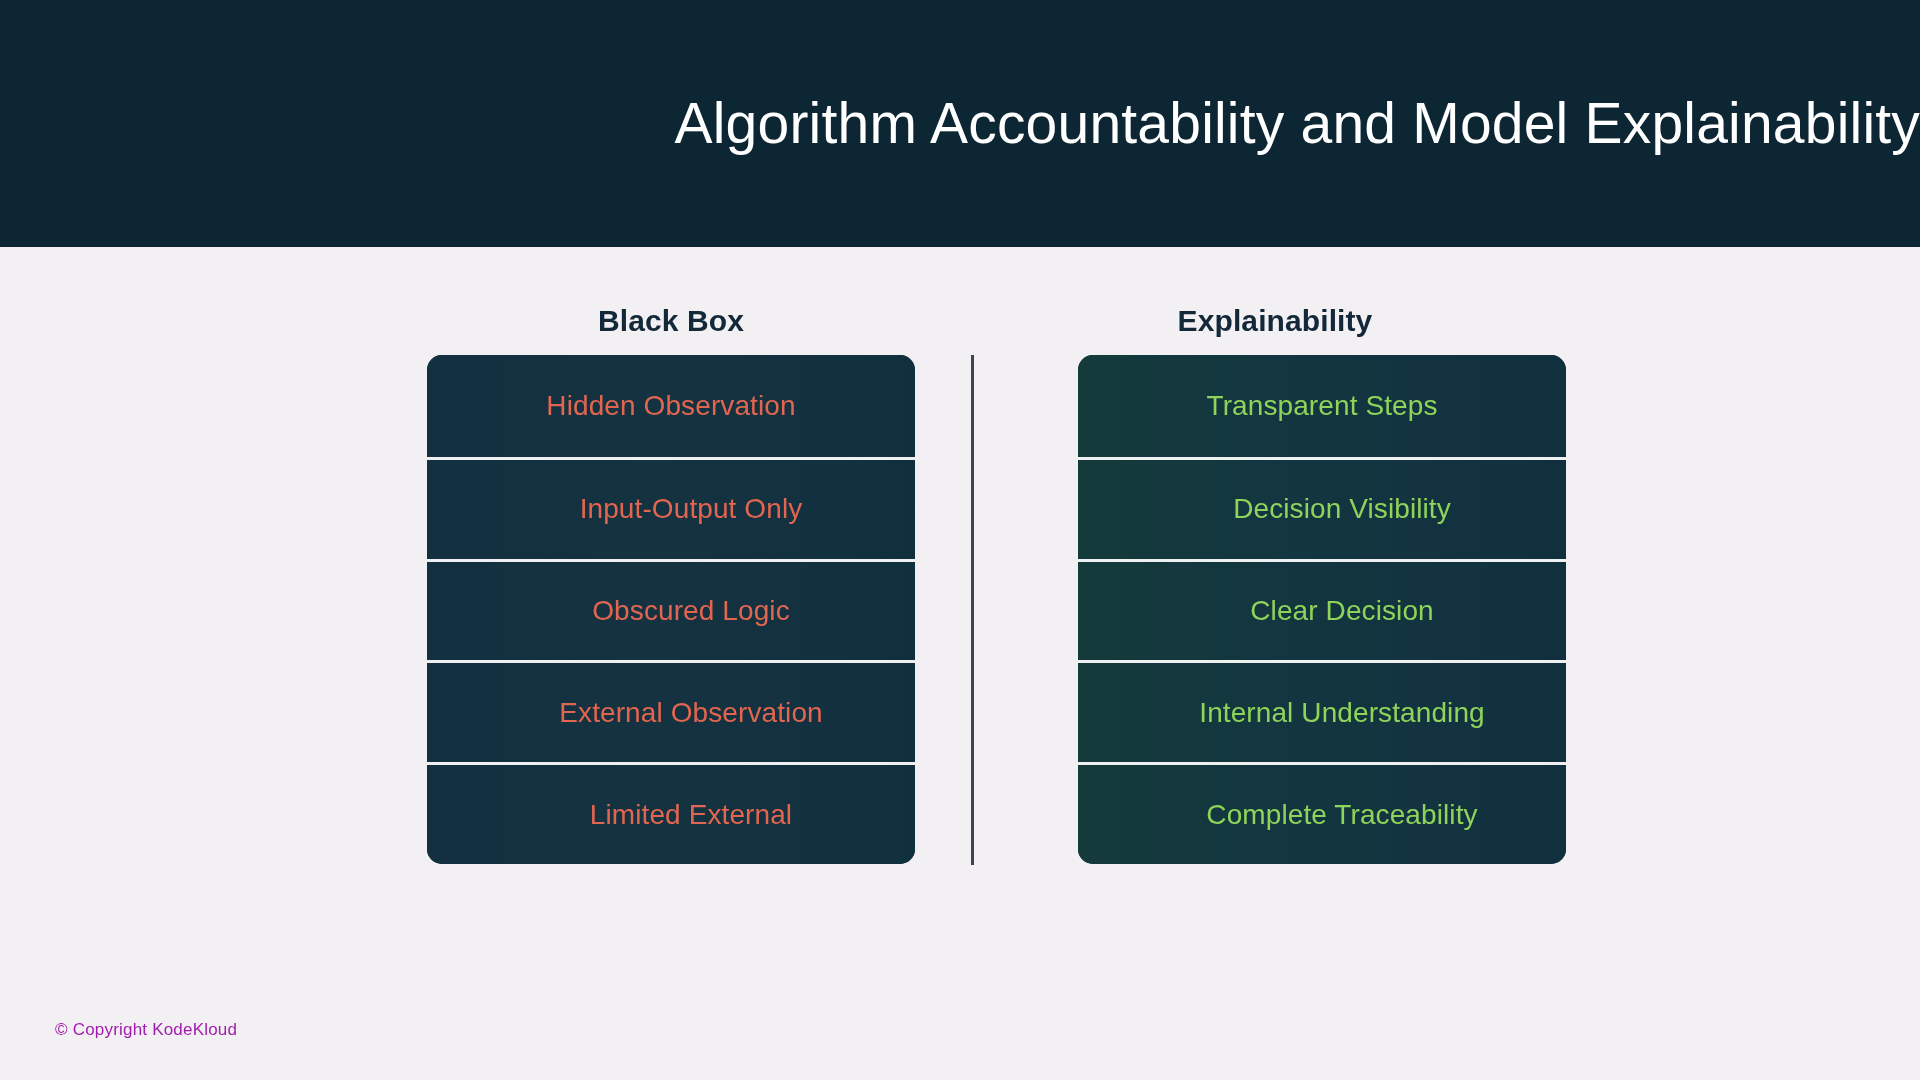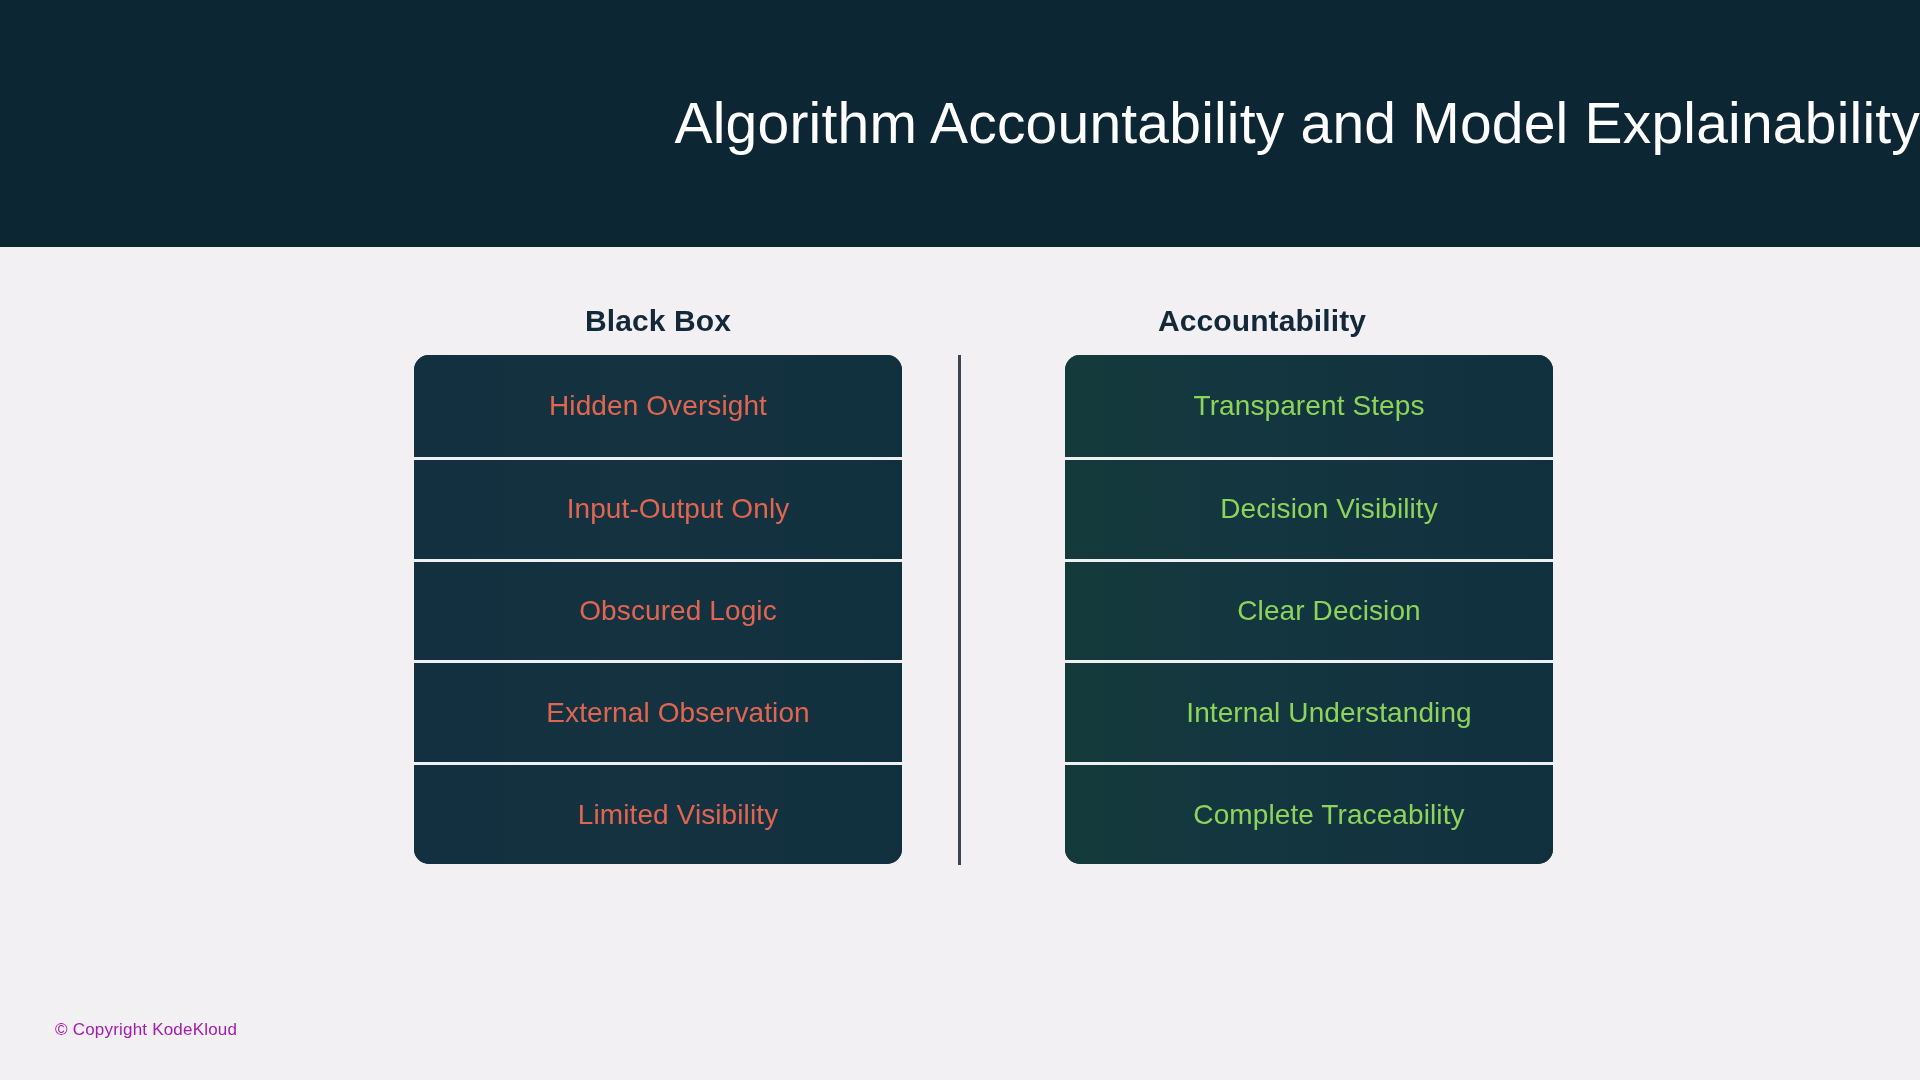--- a/index.html
+++ b/index.html
@@ -33,21 +33,21 @@
     font-weight: 400;
     letter-spacing: 0.2px;
     text-align: center;
     line-height: 1.1;
     white-space: nowrap;
   }
 
   
   .board {
     position: absolute;
-    left: 0;
+    left: 13px;
     top: 247px;
     width: 1619px;
     height: 833px;
   }
 
   
   .col-heading {
     position: absolute;
     top: 57px;
     width: 488px;
@@ -127,37 +127,37 @@
 </head>
 <body>
 
 <div class="header-band">
   <h1 class="slide-title">Algorithm Accountability and Model Explainability</h1>
 </div>
 
 <div class="board">
 
   <div class="col-heading left">Black Box</div>
-  <div class="col-heading right">Accountability</div>
+  <div class="col-heading right">Explainability</div>
 
   <div class="card left">
     <div class="cell">
-      <span class="cell-label">Hidden Oversight</span>
+      <span class="cell-label">Hidden Observation</span>
     </div>
     <div class="cell">
       <span class="cell-label">Input-Output Only</span>
     </div>
     <div class="cell">
       <span class="cell-label">Obscured Logic</span>
     </div>
     <div class="cell">
       <span class="cell-label">External Observation</span>
     </div>
     <div class="cell">
-      <span class="cell-label">Limited Visibility</span>
+      <span class="cell-label">Limited External</span>
     </div>
   </div>
 
   <div class="divider"></div>
 
   <div class="card right">
     <div class="cell">
       <span class="cell-label">Transparent Steps</span>
     </div>
     <div class="cell">

